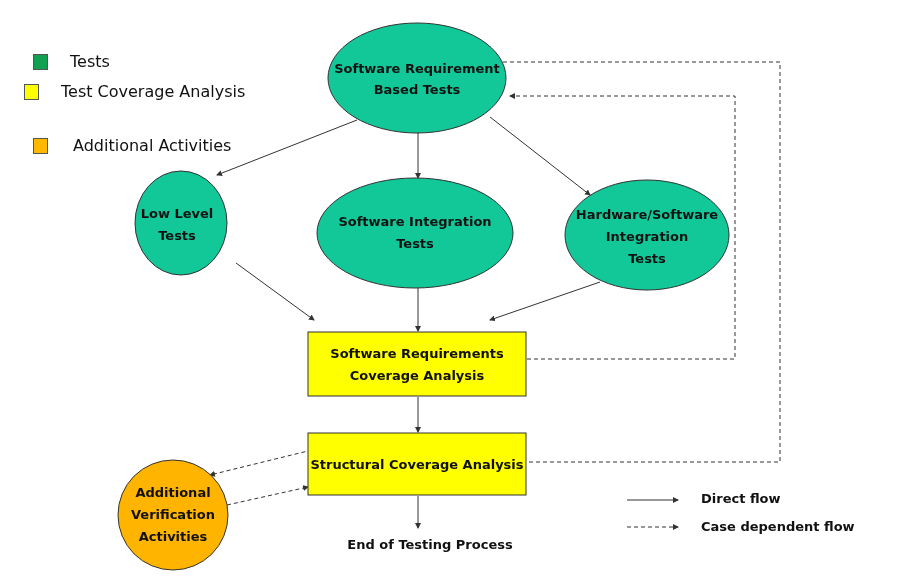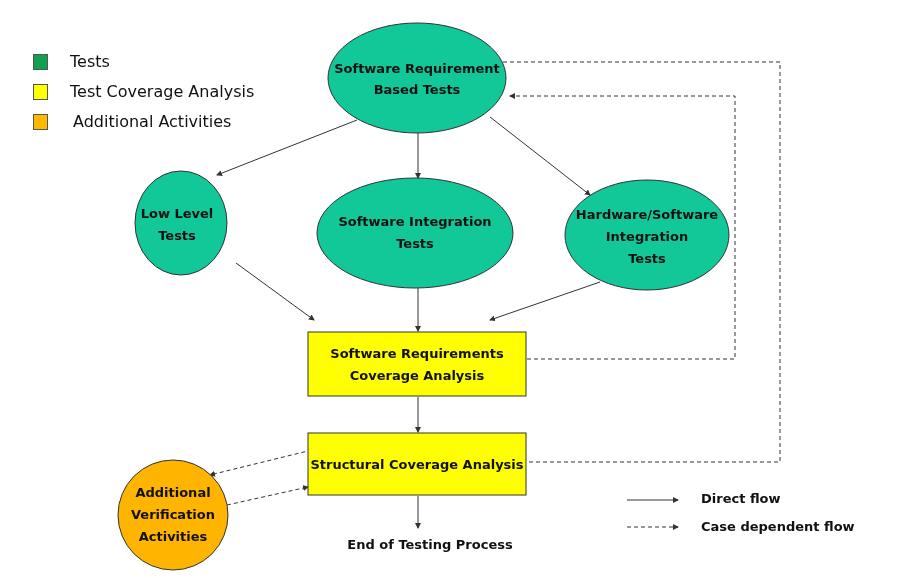--- a/index.html
+++ b/index.html
@@ -11,25 +11,25 @@
   .node-text { font-family: "DejaVu Sans", sans-serif; font-weight: bold; font-size: 13px; fill: #111; }
   .flow-label { font-family: "DejaVu Sans", sans-serif; font-weight: bold; font-size: 13px; fill: #111; }
 </style>
 </head>
 <body>
 
 <div class="legend-item" style="left:33px; top:52px;">
   <span class="swatch" id="sw0" style="background: rgb(16, 160, 80);"></span>
   <span class="legend-label">Tests</span>
 </div>
-<div class="legend-item" style="left:33px; top:82px;">
+<div class="legend-item" style="left:24px; top:82px;">
   <span class="swatch" id="sw1" style="background: rgb(255, 255, 0);"></span>
   <span class="legend-label">Test Coverage Analysis</span>
 </div>
-<div class="legend-item" style="left:33px; top:112px;justify-content:space-between;">
+<div class="legend-item" style="left:33px; top:136px;justify-content:space-between;">
   <span class="swatch" id="sw2" style="background: rgb(255, 184, 0);"></span>
   <span class="legend-label" style="margin-left:25px;">Additional Activities</span>
 </div>
 
 <svg id="diagram" width="905" height="578" viewBox="0 0 905 578">
   <defs>
     <marker id="arrow" markerWidth="6" markerHeight="6" refX="5" refY="3" orient="auto">
       <path d="M0,0 L6,3 L0,6 z" fill="#333"></path>
     </marker>
   </defs>

